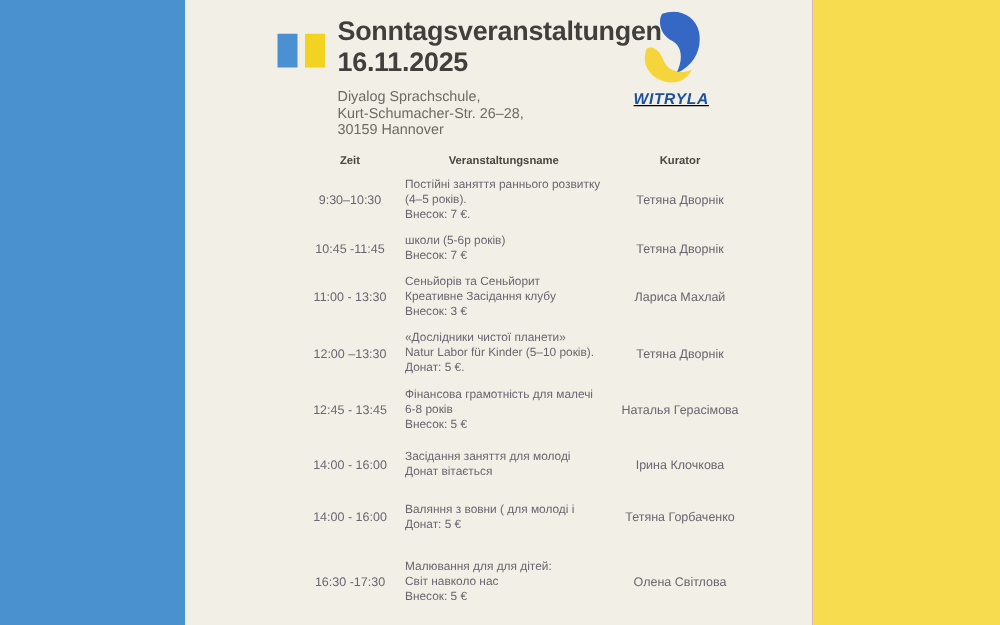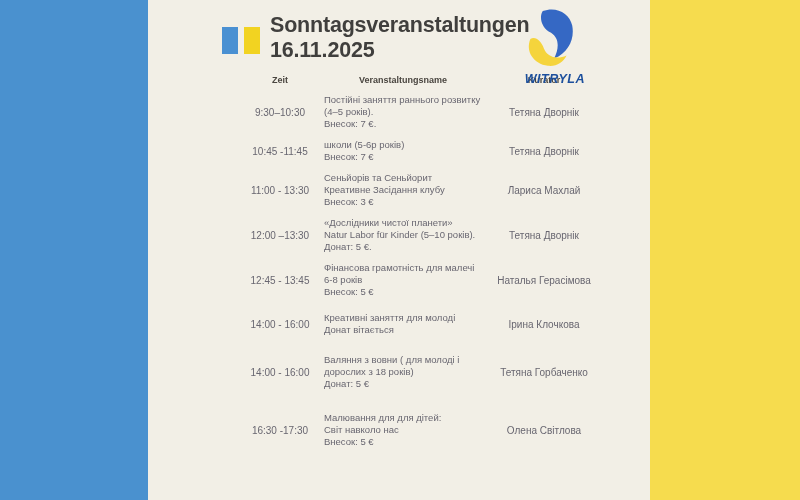--- a/index.html
+++ b/index.html
@@ -33,22 +33,22 @@
   .title {
     font-size: 21.5px; font-weight: 700; color: #403F3D;
     line-height: 25px; letter-spacing: -0.2px;
   }
   .address { margin-top: 9px; }
   .address div {
     font-size: 11.5px; color: #6E6A63; line-height: 13px;
   }
 
   .logo-block {
-    position: absolute; right: 65px; top: -4px;
-    width: 70px; text-align: right;
+    position: absolute; right: 78px; top: -4px;
+    width: 70px; text-align: center; text-decoration: underline;
   }
   .logo-block svg { display: block; margin: 0 auto; }
   .logo-text {
     margin-top: 1px;
     font-size: 12.5px; font-weight: 700; font-style: italic;
     color: #1C4F9C; letter-spacing: 0.5px;
   }
 
   
   .schedule { margin-top: 12px; margin-left: 88px; width: 370px; }
@@ -89,20 +89,25 @@
     <div class="header">
 
       <div class="flag-bars">
         <span class="bar" id="flag-bar-blue" style="background: rgb(74, 144, 210);"></span>
         <span class="bar" id="flag-bar-yellow" style="background: rgb(242, 211, 33);"></span>
       </div>
 
       <div class="title-block">
         <div class="title">Sonntagsveranstaltungen</div>
         <div class="title">16.11.2025</div>
+        <div class="address">
+          <div>Diyalog Sprachschule,</div>
+          <div>Kurt-Schumacher-Str. 26–28,</div>
+          <div>30159 Hannover</div>
+        </div>
       </div>
 
       <div class="logo-block">
         <svg width="52" height="62" viewBox="0 0 100 120" aria-hidden="true">
           <path id="logo-blue-path" d="M36 4 C62 -6 88 8 93 32 C98 58 86 84 58 96 C68 76 68 56 52 46 C34 38 28 16 36 4 Z" fill="#3568C4"></path>
           <path id="logo-yellow-path" d="M12 58 C2 82 18 106 46 110 C62 112 76 103 82 90 C62 99 44 92 38 76 C33 62 22 52 12 58 Z" fill="#F5D43C"></path>
         </svg>
         <div class="logo-text" style="color: rgb(28, 79, 156);">WITRYLA</div>
       </div>
 
@@ -160,31 +165,30 @@
               <div>Фінансова грамотність для малечі</div>
               <div>6-8 років</div>
               <div>Внесок: 5 €</div>
             </div>
     <div class="col-curator cell-curator">Наталья Герасімова</div>
   </div>
 
   <div class="row">
     <div class="col-time cell-time">14:00 - 16:00</div>
     <div class="col-name cell-name">
-              <div>Креативні заняття для молоді</div>
+              <div>Засідання заняття для молоді</div>
               <div>Донат вітається</div>
             </div>
     <div class="col-curator cell-curator">Ірина Клочкова</div>
   </div>
 
   <div class="row">
     <div class="col-time cell-time">14:00 - 16:00</div>
     <div class="col-name cell-name">
               <div>Валяння з вовни ( для молоді і</div>
-              <div>дорослих з 18 років)</div>
               <div>Донат: 5 €</div>
             </div>
     <div class="col-curator cell-curator">Тетяна Горбаченко</div>
   </div>
 
   <div class="row">
     <div class="col-time cell-time">16:30 -17:30</div>
     <div class="col-name cell-name">
               <div>Малювання для для дітей:</div>
               <div>Світ навколо нас</div>

